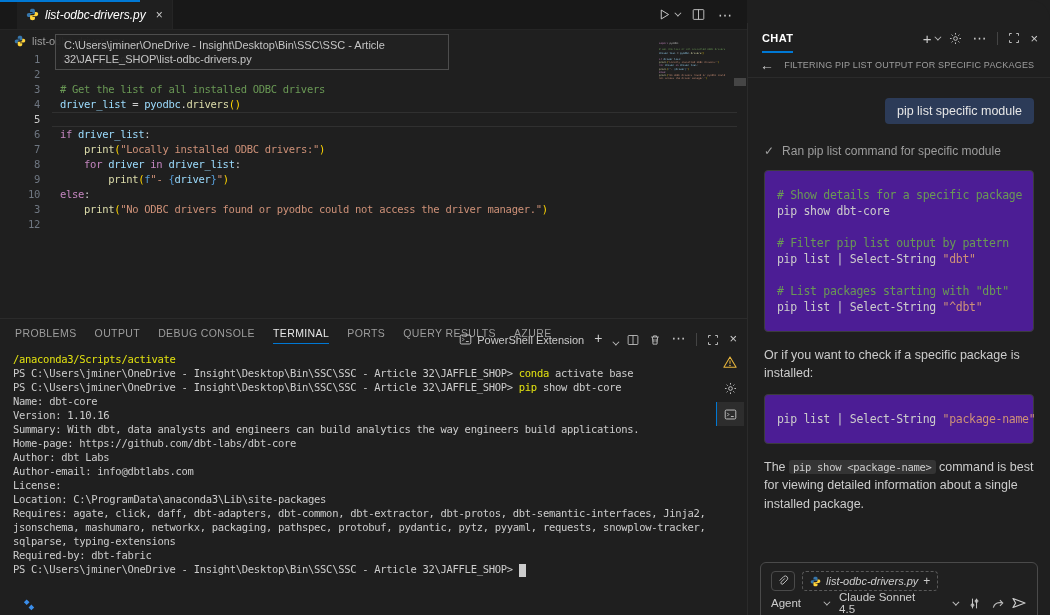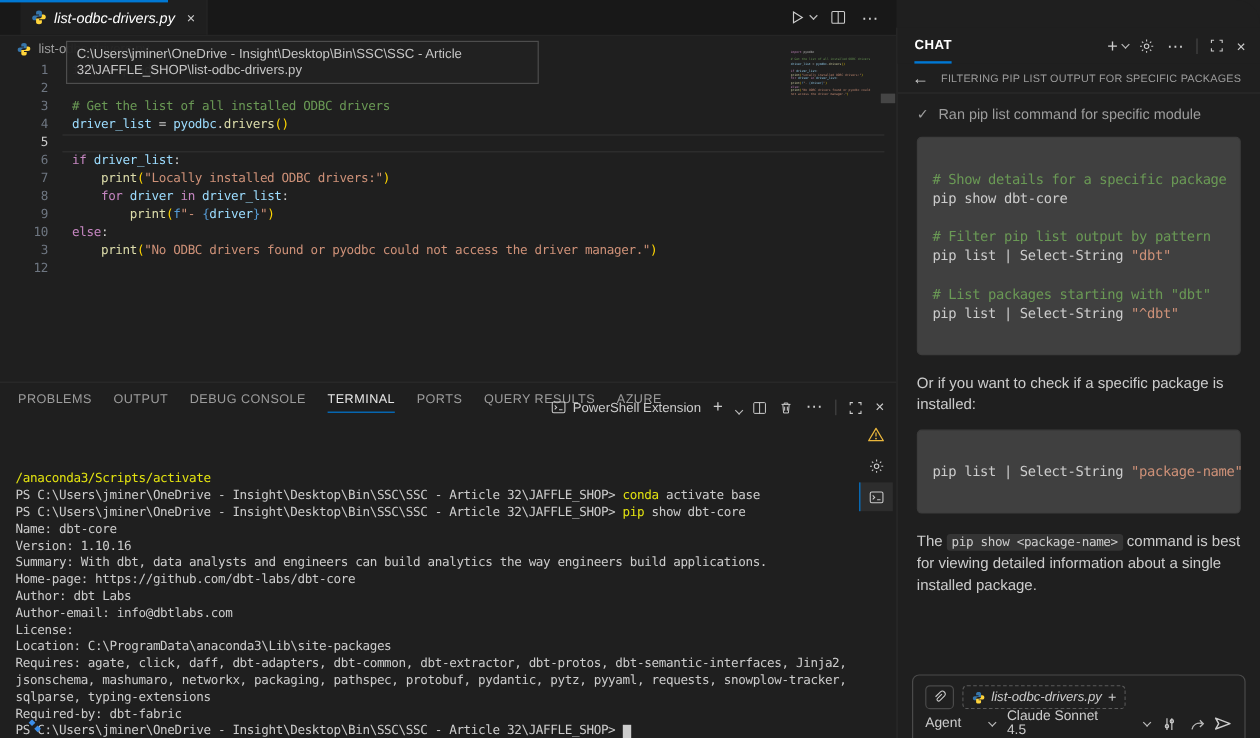--- a/index.html
+++ b/index.html
@@ -56,21 +56,21 @@
   
   #panel { position:absolute; left:0; top:318px; right:0; bottom:0; border-top:1px solid #2b2b2b; background:#1f1f1f; }
   .panel-tabs { position:relative; height:27px; display:flex; align-items:center; gap:18px;
                 padding-left:15px; font-size:10.5px; color:#9d9d9d; letter-spacing:.4px; }
   .panel-tabs .ptab { cursor:pointer; padding:5px 0 4px; }
   .panel-tabs .ptab.active { color:#e7e7e7; border-bottom:1px solid #0078d4; }
   .panel-actions { position:absolute; right:10px; top:0; height:27px; display:flex; align-items:flex-end;
                    gap:10px; color:#cccccc; font-size:11px; letter-spacing:0; }
   .vdiv { width:1px; height:13px; background:#444; }
   #term { position:absolute; left:13px; top:33px; font-family:"DejaVu Sans Mono",monospace;
-          font-size:10.5px; line-height:14px; letter-spacing:-0.3px; white-space:pre; color:#cccccc;margin-top:40px; }
+          font-size:10.5px; line-height:14px; letter-spacing:-0.3px; white-space:pre; color:#cccccc; }
   #term .ln { height:14px; }
   #term-side { position:absolute; right:3px; top:31px; width:28px; display:flex; flex-direction:column;
                align-items:stretch; gap:2px; }
   #term-side .tsi { height:24px; display:flex; align-items:center; justify-content:center; }
   #term-side .tsi.active { background:#2d2d2d; border-left:1px solid #0078d4; }
   #corner-icon { position:absolute; left:22px; bottom:2px; }
 
   
   .chat-header { position:relative; height:30px; display:flex; align-items:center; padding:0 12px 0 14px;
                  background:#1f1f1f; }
@@ -79,22 +79,22 @@
   .chat-title::after { content:""; position:absolute; left:0; right:0; bottom:0; height:2px; background:#0078d4; }
   .chat-header .hicons { margin-left:auto; display:flex; align-items:center; gap:10px; color:#cccccc; }
   .chat-sub { height:25px; display:flex; align-items:center; gap:10px; padding:0 12px;
               border-bottom:1px solid #2b2b2b; color:#9d9d9d; font-size:9px; letter-spacing:.2px; }
   .back { color:#cccccc; font-size:14px; cursor:pointer; }
   #chat-scroll { flex:1; padding:10px 16px 0; overflow:hidden; color:#cccccc; font-size:12.5px; }
   .bubble { margin:10px 0 20px auto; width:fit-content; max-width:230px; background:#2c3b58;
             color:#e6e6e6; padding:6px 12px; border-radius:4px; }
   .toolnote { display:flex; gap:8px; align-items:center; color:#9d9d9d; font-size:12px; margin-bottom:12px; }
   .para { line-height:1.45; margin-bottom:4px; }
-  .codeblock { margin:12px 0 14px; background:#404040; border:1px solid #3c3c3c; border-radius:4px;
-               padding:26px 12px; font-family:"DejaVu Sans Mono",monospace; font-size:11.5px;
+  .codeblock { margin:12px 0 14px; background:#4c1d95; border:1px solid #3c3c3c; border-radius:4px;
+               padding:16px 12px; font-family:"DejaVu Sans Mono",monospace; font-size:11.5px;
                line-height:16px; letter-spacing:-0.3px; white-space:pre; }
   .codeblock .ln { height:16px; }
   .inline-code { font-family:"DejaVu Sans Mono",monospace; font-size:10.5px; background:#343434;
                  border-radius:3px; padding:1px 4px; letter-spacing:-0.3px; }
 
   .chat-input { margin:12px 12px 14px; border:1px solid #4a4a4a; border-radius:6px; background:#202020;
                 padding:8px 10px; }
   .chips { display:flex; align-items:center; gap:7px; }
   .clip-btn { width:24px; height:20px; border:1px solid #4a4a4a; border-radius:4px;
               display:flex; align-items:center; justify-content:center; cursor:pointer; }
@@ -279,20 +279,21 @@
         <span style="font-size:13px">×</span>
       </span>
     </div>
 
     <div class="chat-sub">
       <span class="back">←</span>
       <span>FILTERING PIP LIST OUTPUT FOR SPECIFIC PACKAGES</span>
     </div>
 
     <div id="chat-scroll">
+      <div class="bubble">pip list specific module</div>
 
       <div class="toolnote">
         <span>✓</span>
         <span>Ran pip list command for specific module</span>
       </div>
 
 
       <div class="codeblock"><div class="ln"><span class="c-com"># Show details for a specific package</span></div><div class="ln"><span class="c-d">pip show dbt-core</span></div><div class="ln"><span class="c-d"> </span></div><div class="ln"><span class="c-com"># Filter pip list output by pattern</span></div><div class="ln"><span class="c-d">pip list | Select-String </span><span class="c-str">"dbt"</span></div><div class="ln"><span class="c-d"> </span></div><div class="ln"><span class="c-com"># List packages starting with "dbt"</span></div><div class="ln"><span class="c-d">pip list | Select-String </span><span class="c-str">"^dbt"</span></div></div>
 
       <div class="para">Or if you want to check if a specific package is installed:</div>

